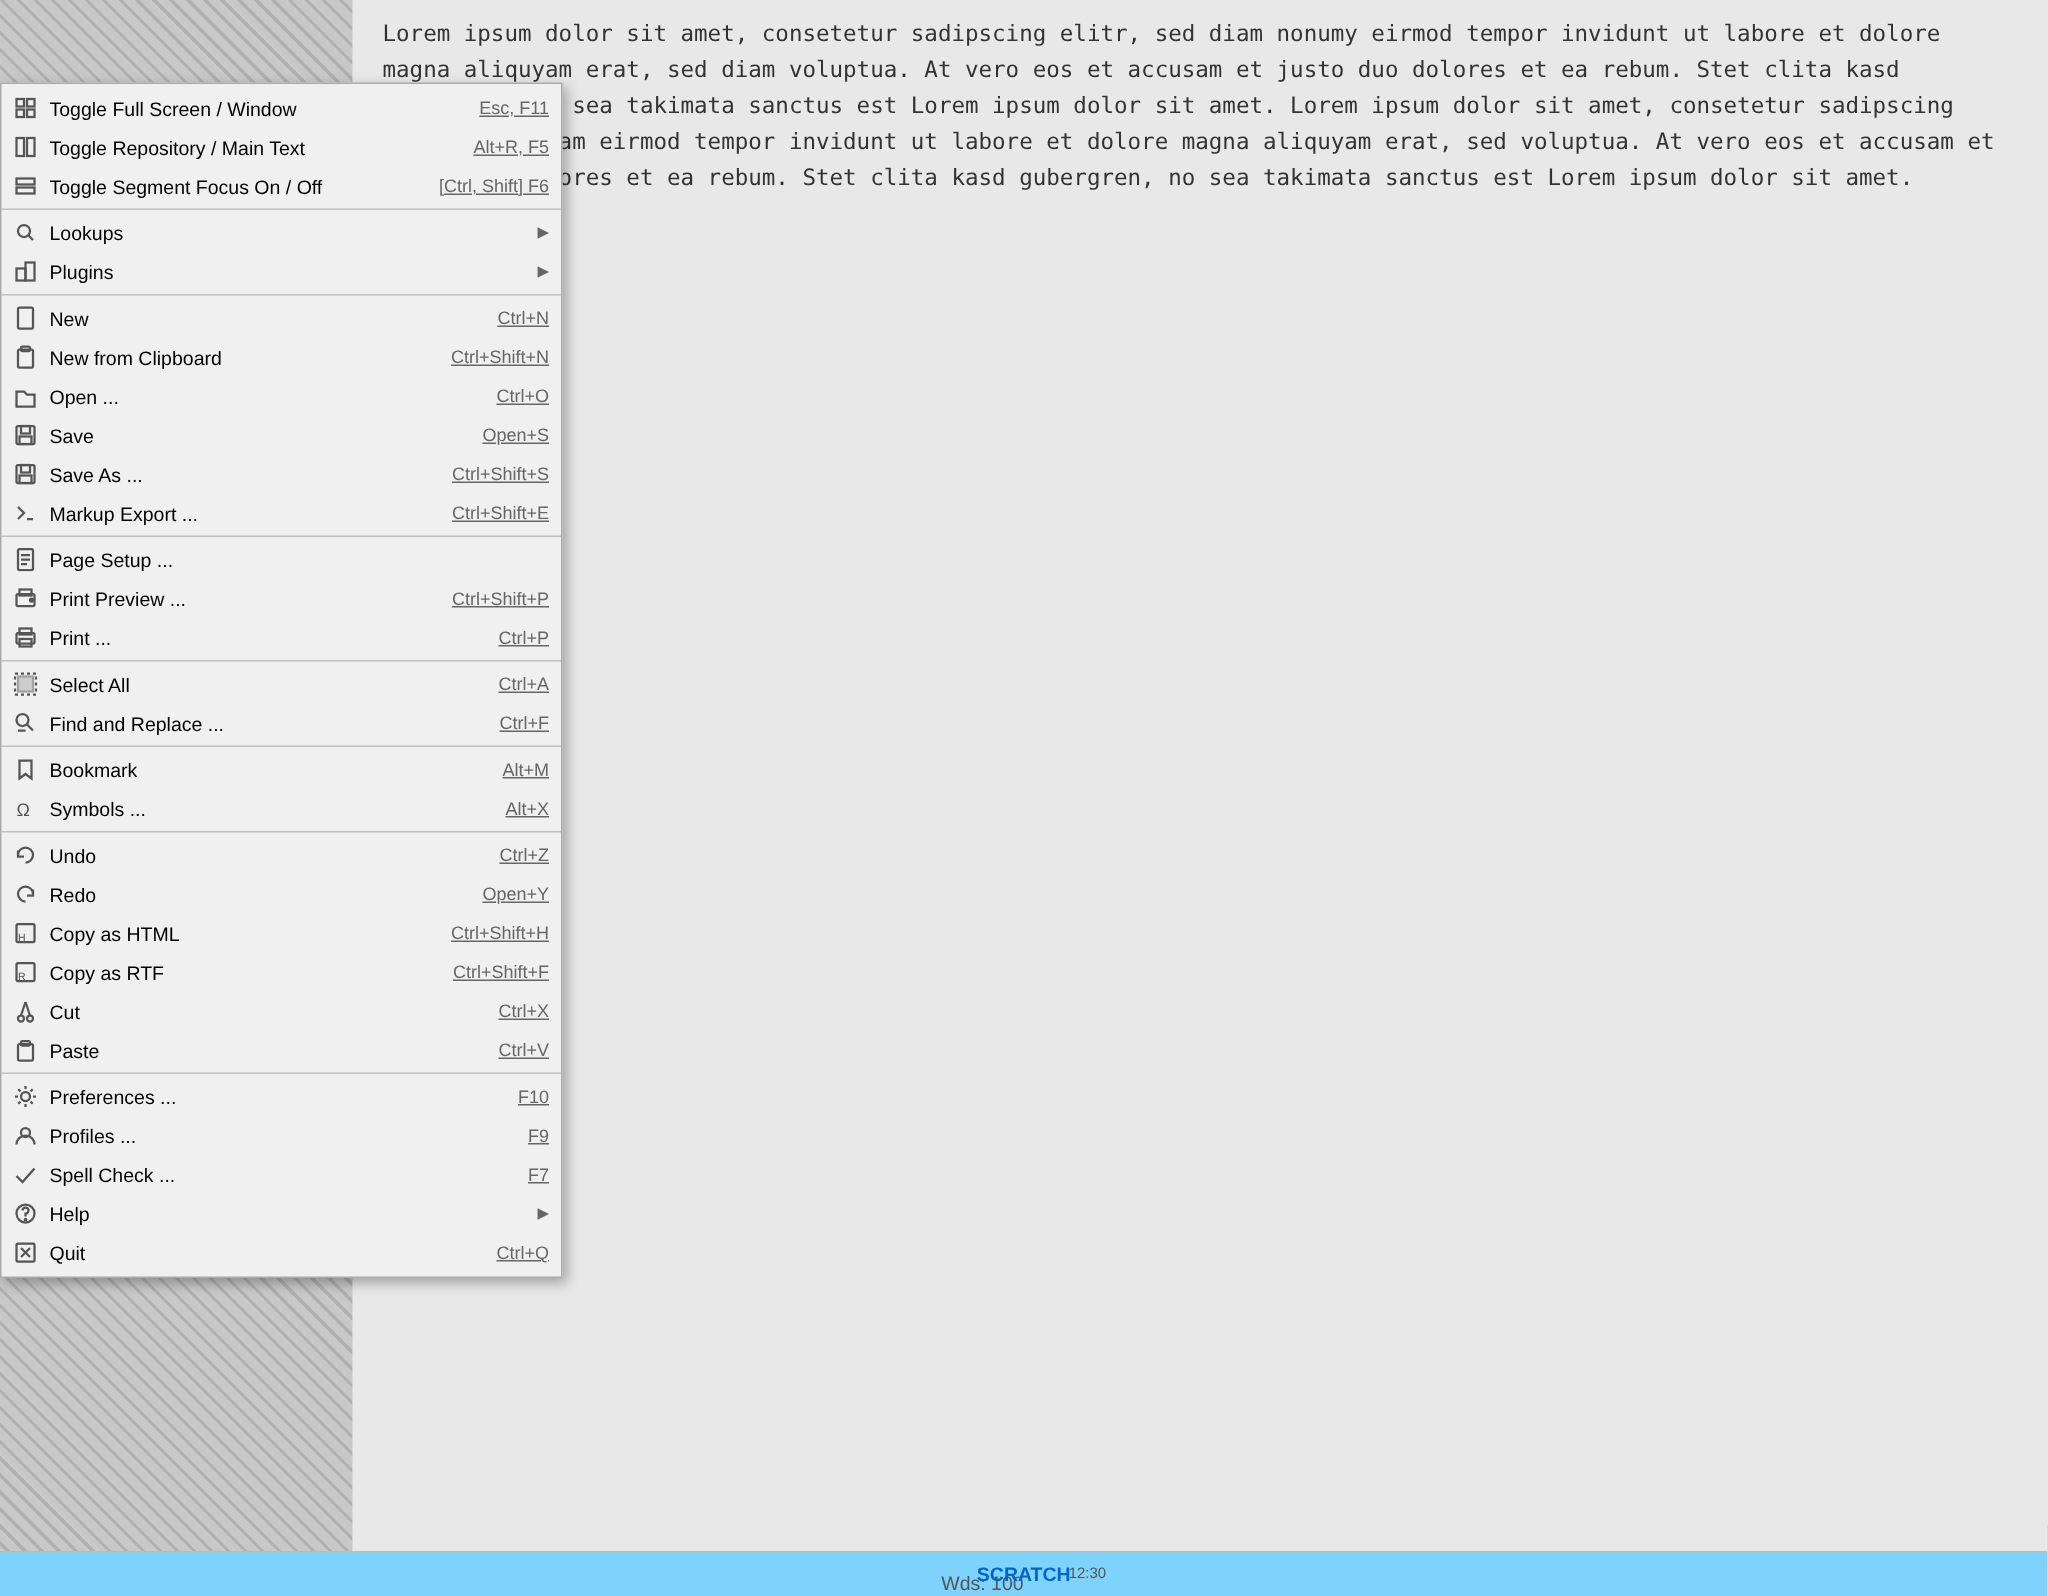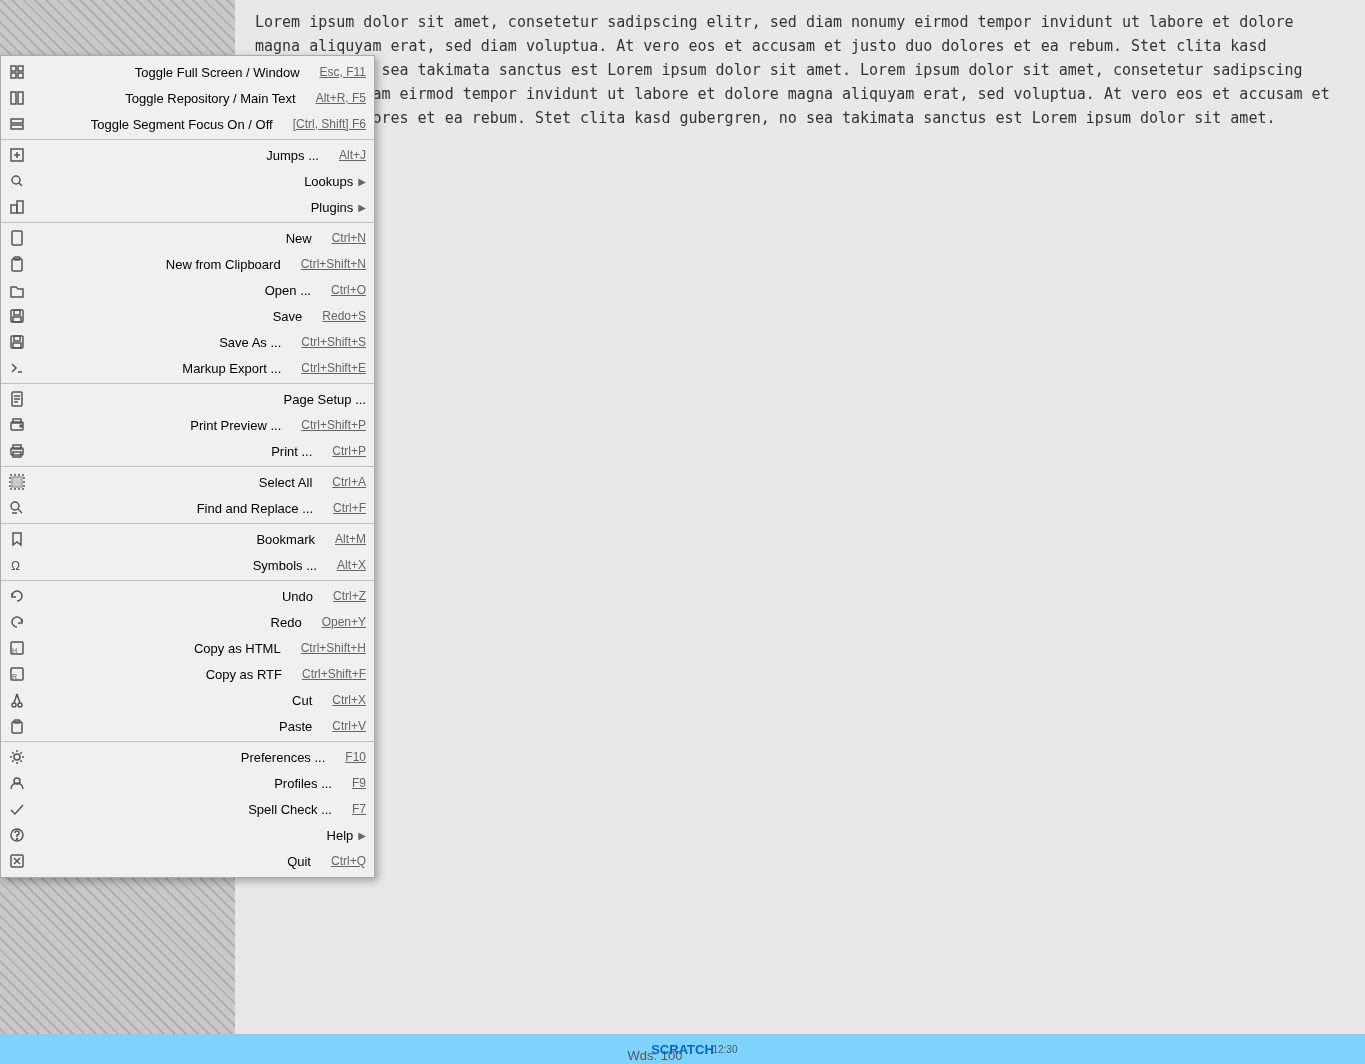--- a/index.html
+++ b/index.html
@@ -89,21 +89,20 @@
       padding: 3px 0;
     }
 
     .menu-item {
       display: flex;
       align-items: center;
       padding: 3px 8px 3px 4px;
       min-height: 26px;
       cursor: pointer;
       position: relative;
-      text-align: right;
     }
 
     .menu-icon {
       width: 24px;
       height: 20px;
       margin-right: 4px;
       display: flex;
       align-items: center;
       justify-content: center;
       flex-shrink: 0;
@@ -185,31 +184,20 @@
           <rect x="2" y="9" width="12" height="4"></rect>
         </svg>
       </div>
       <span class="menu-label">Toggle Segment Focus On / Off</span>
       <span class="shortcut">[Ctrl, Shift] F6</span>
     </div>
     <div class="menu-separator"></div>
     <div class="menu-item">
       <div class="menu-icon">
         <svg viewBox="0 0 16 16" fill="none" stroke="#555" stroke-width="1.5">
-          <rect x="2" y="2" width="12" height="12"></rect>
-          <line x1="5" y1="8" x2="11" y2="8"></line>
-          <line x1="8" y1="5" x2="8" y2="11"></line>
-        </svg>
-      </div>
-      <span class="menu-label">Jumps ...</span>
-      <span class="shortcut">Alt+J</span>
-    </div>
-    <div class="menu-item">
-      <div class="menu-icon">
-        <svg viewBox="0 0 16 16" fill="none" stroke="#555" stroke-width="1.5">
           <circle cx="7" cy="7" r="4"></circle>
           <line x1="10" y1="10" x2="13" y2="13"></line>
         </svg>
       </div>
       <span class="menu-label">Lookups</span>
       <span class="submenu-arrow">▶</span>
     </div>
     <div class="menu-item">
       <div class="menu-icon">
         <svg viewBox="0 0 16 16" fill="none" stroke="#555" stroke-width="1.5">
@@ -251,21 +239,21 @@
     </div>
     <div class="menu-item">
       <div class="menu-icon">
         <svg viewBox="0 0 16 16" fill="none" stroke="#555" stroke-width="1.5">
           <rect x="2" y="2" width="12" height="12" rx="1"></rect>
           <rect x="5" y="2" width="6" height="5"></rect>
           <rect x="4" y="9" width="8" height="5"></rect>
         </svg>
       </div>
       <span class="menu-label">Save</span>
-      <span class="shortcut">Redo+S</span>
+      <span class="shortcut">Open+S</span>
     </div>
     <div class="menu-item">
       <div class="menu-icon">
         <svg viewBox="0 0 16 16" fill="none" stroke="#555" stroke-width="1.5">
           <rect x="2" y="2" width="12" height="12" rx="1"></rect>
           <rect x="5" y="2" width="6" height="5"></rect>
           <rect x="4" y="9" width="8" height="5"></rect>
         </svg>
       </div>
       <span class="menu-label">Save As ...</span>

